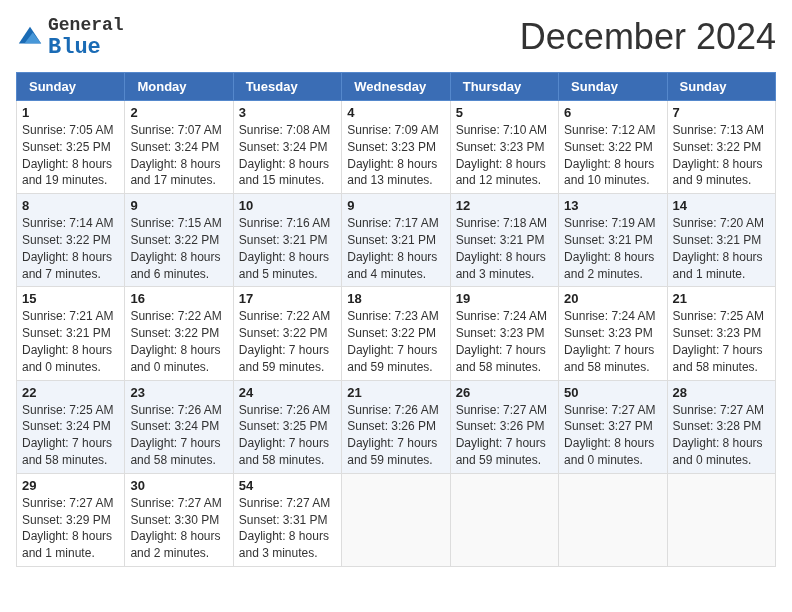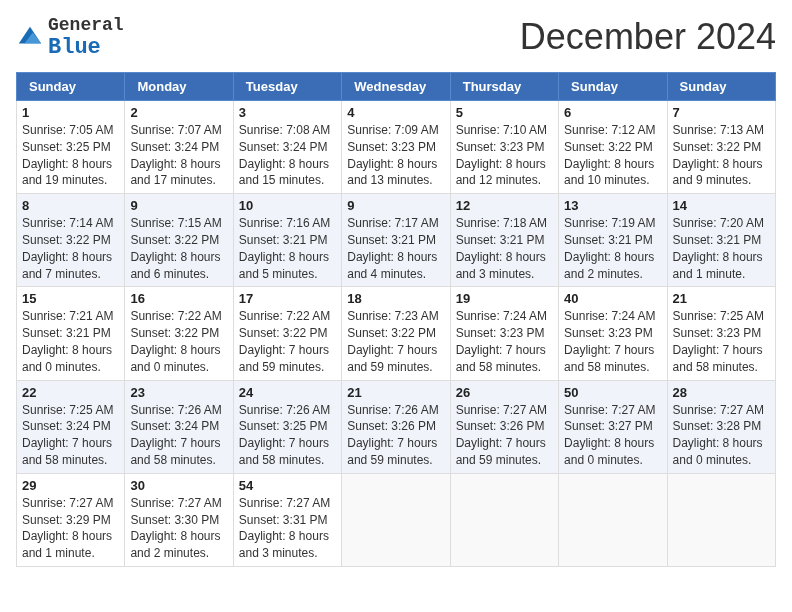--- a/index.html
+++ b/index.html
@@ -164,21 +164,21 @@
         <td><span class="day-num">15</span>
 <span class="cell-text">Sunrise: 7:21 AM<br>Sunset: 3:21 PM<br>Daylight: 8 hours and 0 minutes.</span></td>
         <td><span class="day-num">16</span>
 <span class="cell-text">Sunrise: 7:22 AM<br>Sunset: 3:22 PM<br>Daylight: 8 hours and 0 minutes.</span></td>
         <td><span class="day-num">17</span>
 <span class="cell-text">Sunrise: 7:22 AM<br>Sunset: 3:22 PM<br>Daylight: 7 hours and 59 minutes.</span></td>
         <td><span class="day-num">18</span>
 <span class="cell-text">Sunrise: 7:23 AM<br>Sunset: 3:22 PM<br>Daylight: 7 hours and 59 minutes.</span></td>
         <td><span class="day-num">19</span>
 <span class="cell-text">Sunrise: 7:24 AM<br>Sunset: 3:23 PM<br>Daylight: 7 hours and 58 minutes.</span></td>
-        <td><span class="day-num">40</span>
+        <td><span class="day-num">20</span>
 <span class="cell-text">Sunrise: 7:24 AM<br>Sunset: 3:23 PM<br>Daylight: 7 hours and 58 minutes.</span></td>
         <td><span class="day-num">21</span>
 <span class="cell-text">Sunrise: 7:25 AM<br>Sunset: 3:23 PM<br>Daylight: 7 hours and 58 minutes.</span></td>
       </tr>
       <tr>
         <td><span class="day-num">22</span>
 <span class="cell-text">Sunrise: 7:25 AM<br>Sunset: 3:24 PM<br>Daylight: 7 hours and 58 minutes.</span></td>
         <td><span class="day-num">23</span>
 <span class="cell-text">Sunrise: 7:26 AM<br>Sunset: 3:24 PM<br>Daylight: 7 hours and 58 minutes.</span></td>
         <td><span class="day-num">24</span>

